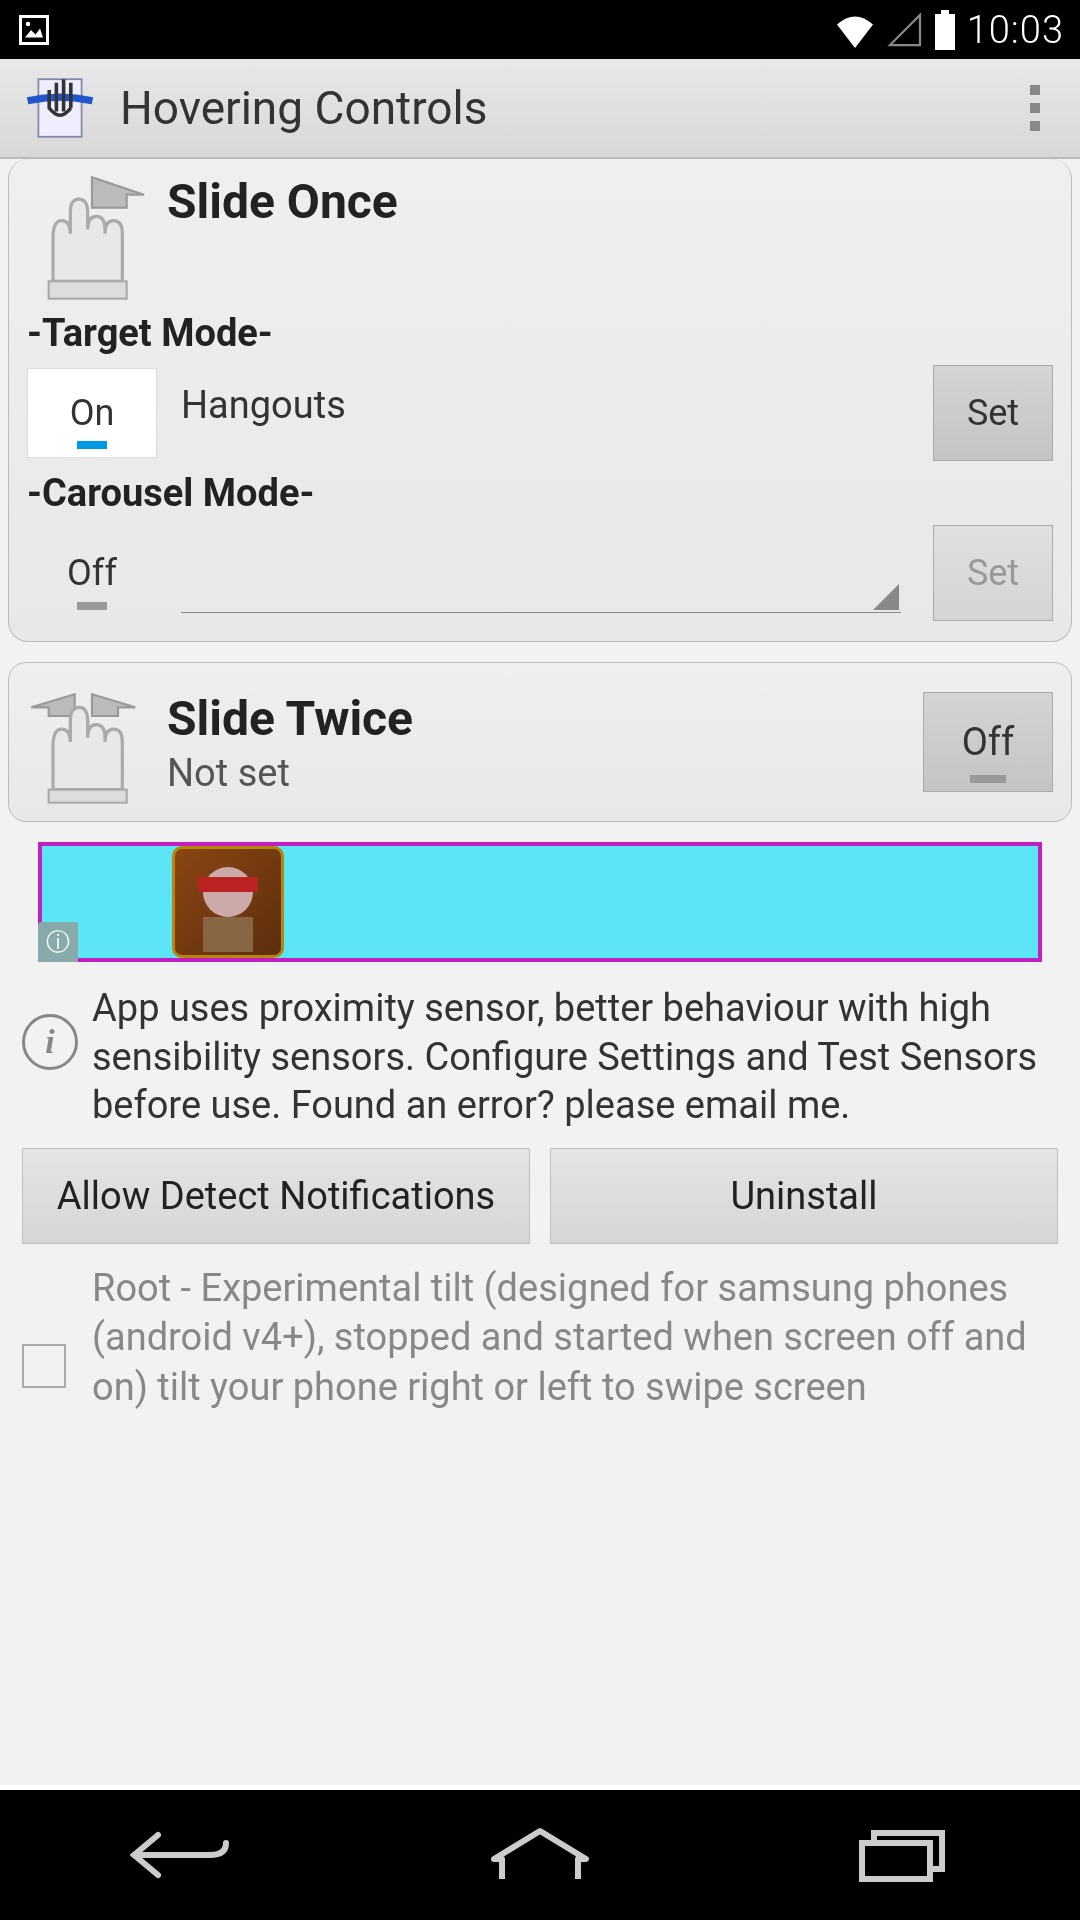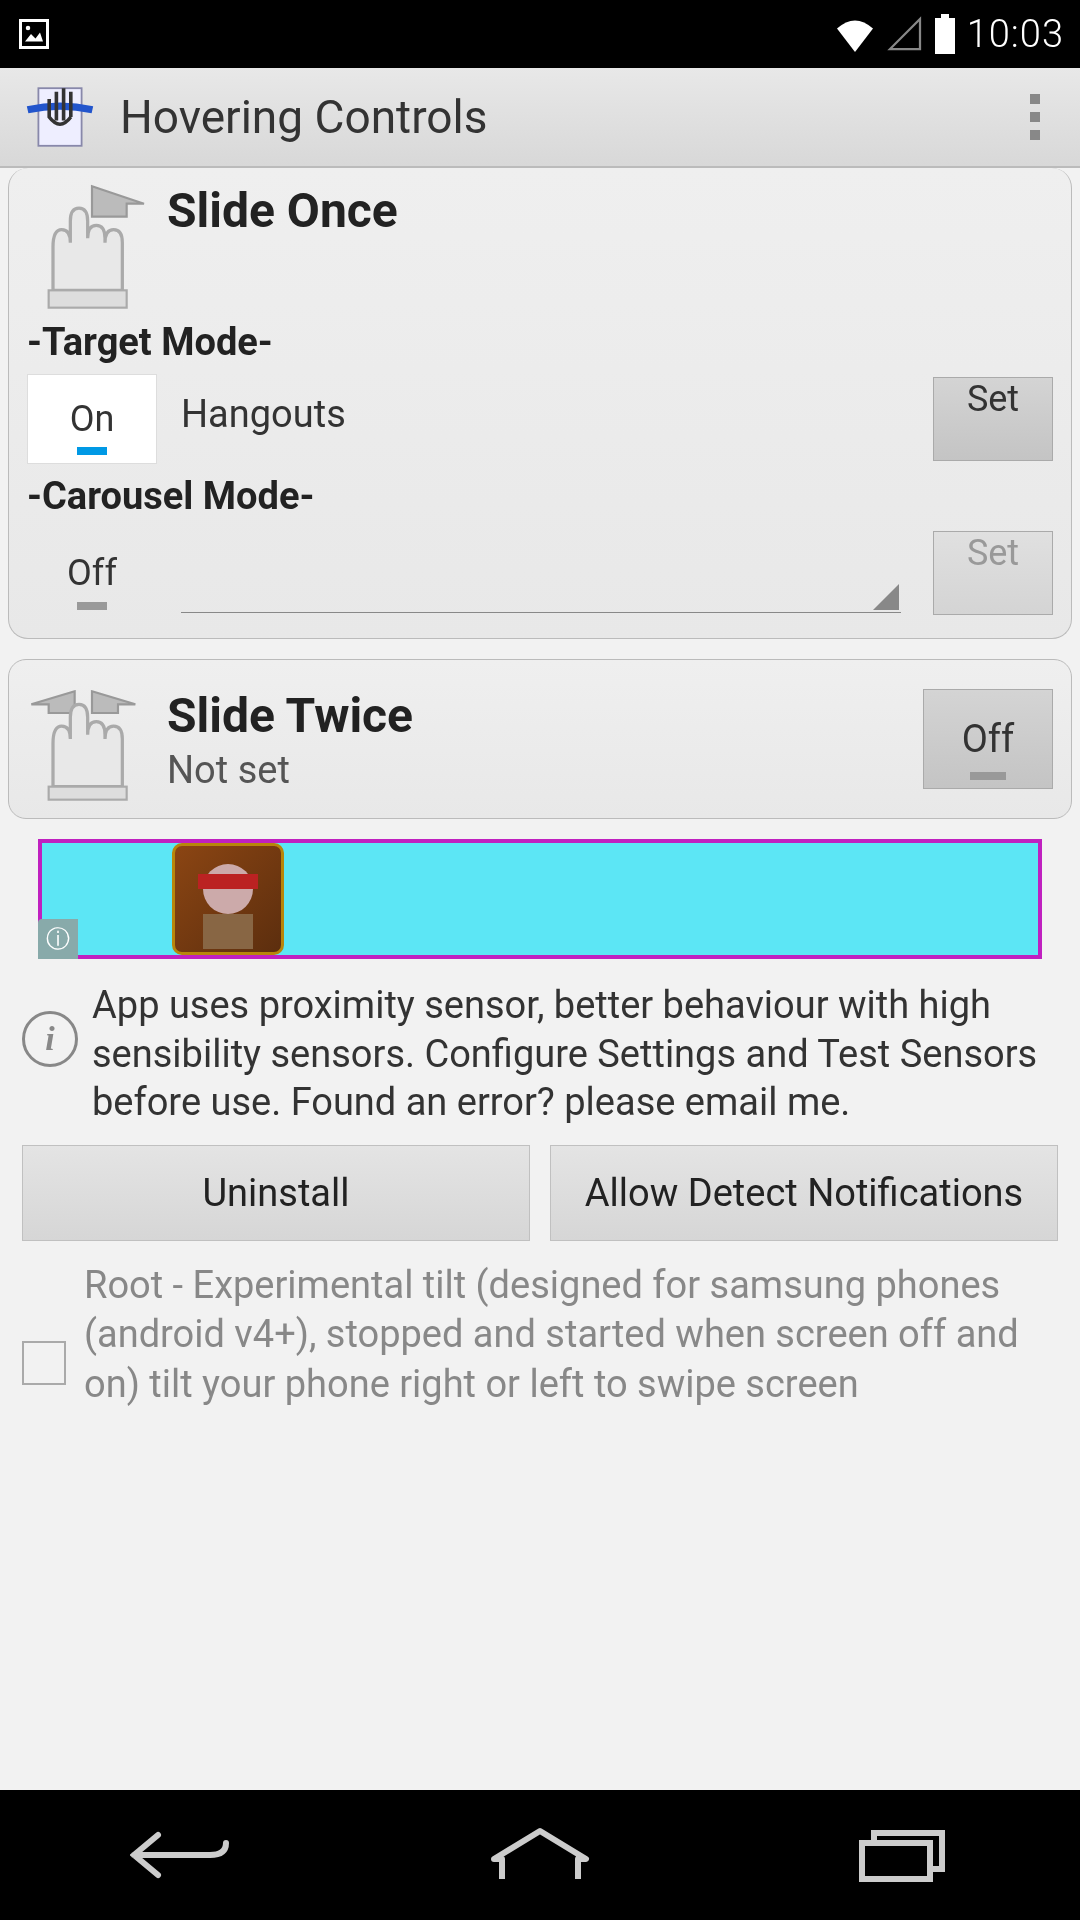--- a/index.html
+++ b/index.html
@@ -1,19 +1,19 @@
 <!DOCTYPE html>
 <html><head>
 <meta charset="utf-8">
 <style>
   * { box-sizing: border-box; margin: 0; padding: 0; }
   html, body { width: 1080px; height: 1920px; font-family: Roboto, Arial, sans-serif; background: #fff; overflow: hidden; }
   
   
-  .status-bar { height: 68px; background: #000; color: #fff; display: flex; align-items: center; justify-content: space-between; padding: 0 16px; font-size: 36px; }
+  .status-bar { height: 59px; background: #000; color: #fff; display: flex; align-items: center; justify-content: space-between; padding: 0 16px; font-size: 36px; }
   .status-left { display: flex; align-items: center; }
   .status-right { display: flex; align-items: center; gap: 10px; }
   .status-time { font-size: 38px; font-weight: 300; letter-spacing: 1px; }
   
   
   .action-bar { height: 100px; background: linear-gradient(#e8e8e8, #d8d8d8); border-bottom: 2px solid #bbb; display: flex; align-items: center; padding: 0 20px; }
   .app-icon { width: 80px; height: 80px; margin-right: 20px; display: flex; align-items: center; justify-content: center; }
   .app-title { font-size: 46px; color: #333; font-weight: 400; flex: 1; }
   .overflow-menu { width: 50px; height: 70px; display: flex; flex-direction: column; align-items: center; justify-content: center; gap: 8px; }
   .overflow-dot { width: 10px; height: 10px; background: #888; }
@@ -34,21 +34,21 @@
   .toggle-btn { width: 130px; height: 90px; background: #fff; border: 1px solid #ddd; display: flex; flex-direction: column; align-items: center; justify-content: center; font-size: 36px; color: #333; position: relative; }
   .toggle-indicator { width: 30px; height: 8px; position: absolute; bottom: 8px; }
   .toggle-indicator.on { background: #0099e5; }
   .toggle-indicator.off { background: #999; }
   .toggle-btn.transparent { background: transparent; border: none; }
   
   .target-text { font-size: 38px; color: #333; flex: 1; align-self: flex-start; margin-top: 18px; }
   .dropdown-field { flex: 1; height: 80px; border-bottom: 1px solid #888; position: relative; }
   .dropdown-triangle { position: absolute; right: 2px; bottom: 2px; width: 0; height: 0; border-style: solid; border-width: 0 0 26px 26px; border-color: transparent transparent #888 transparent; }
   
-  .set-btn { width: 120px; height: 84px; background: linear-gradient(#d4d4d4, #c4c4c4); border: 1px solid #aaa; font-size: 36px; color: #333; display: flex; align-items: flex-start; justify-content: center; margin-left: 8px; }
+  .set-btn { width: 120px; height: 96px; background: linear-gradient(#d4d4d4, #c4c4c4); border: 1px solid #aaa; font-size: 36px; color: #333; display: flex; align-items: center; justify-content: center; margin-left: 8px; }
   .set-btn.disabled { color: #999; background: linear-gradient(#e0e0e0, #d4d4d4); }
   
   .slide-twice-row { display: flex; align-items: center; }
   .slide-twice-text { flex: 1; }
   .off-big-btn { width: 130px; height: 100px; background: linear-gradient(#d4d4d4, #c4c4c4); border: 1px solid #aaa; display: flex; flex-direction: column; align-items: center; justify-content: center; font-size: 38px; color: #333; position: relative; }
   
   
   .ad-banner { margin: 0 30px 14px; height: 120px; background: #5ce6f5; border: 4px solid #c020c0; position: relative; display: flex; align-items: center; }
   .ad-info-badge { position: absolute; left: -4px; bottom: -4px; width: 40px; height: 40px; background: #8aa; border-radius: 4px 0 0 0; display: flex; align-items: center; justify-content: center; color: #fff; font-size: 24px; }
   .ad-avatar { width: 112px; height: 112px; background: linear-gradient(135deg, #8b4513, #5c2e0e); border: 3px solid #b8860b; border-radius: 10px; margin-left: 130px; display: flex; align-items: center; justify-content: center; overflow: hidden; }
@@ -56,21 +56,21 @@
   
   .info-section { display: flex; align-items: flex-start; padding: 8px 14px 18px; gap: 14px; }
   .info-icon { width: 56px; height: 56px; margin-top: 30px; border: 3px solid #888; border-radius: 50%; display: flex; align-items: center; justify-content: center; color: #888; font-size: 34px; font-family: Georgia, serif; font-style: italic; font-weight: bold; flex-shrink: 0; }
   .info-text { font-size: 38px; color: #333; line-height: 1.28; }
   
   
   .btn-row { display: flex; gap: 20px; padding: 0 14px 20px; }
   .flat-btn { flex: 1; height: 96px; background: linear-gradient(#e4e4e4, #d6d6d6); border: 1px solid #c0c0c0; font-size: 38px; color: #222; display: flex; align-items: center; justify-content: center; }
   
   
-  .checkbox-row { display: flex; align-items: flex-start; padding: 0 14px; gap: 18px; }
+  .checkbox-row { display: flex; align-items: flex-start; padding: 0 14px; gap: 26px; }
   .checkbox-box { width: 44px; height: 44px; border: 2px solid #aaa; margin-top: 80px; flex-shrink: 0; }
   .checkbox-text { font-size: 38px; color: #888; line-height: 1.3; }
   
   
   .nav-bar { height: 130px; background: #000; display: flex; align-items: center; justify-content: space-around; position: absolute; bottom: 0; width: 1080px; }
   .nav-btn { width: 200px; height: 80px; display: flex; align-items: center; justify-content: center; }
   
   svg { display: block; }
 </style>
 </head>
@@ -188,24 +188,24 @@
     </div>
   </div>
 
   <div class="info-section">
     <div class="info-icon">i</div>
     <div class="info-text">App uses proximity sensor, better behaviour with high sensibility sensors. Configure Settings and Test Sensors before use. Found an error? please email me.</div>
   </div>
 
   <div class="btn-row">
     <div class="flat-btn">
+      <span>Allow Detect Notifications</span>
+    </div>
+    <div class="flat-btn">
       <span>Uninstall</span>
-    </div>
-    <div class="flat-btn">
-      <span>Allow Detect Notifications</span>
     </div>
   </div>
 
   <div class="checkbox-row">
     <div class="checkbox-box"></div>
     <div class="checkbox-text">Root - Experimental tilt (designed for samsung phones (android v4+), stopped and started when screen off and on) tilt your phone right or left to swipe screen</div>
   </div>
 
 </div>
 

